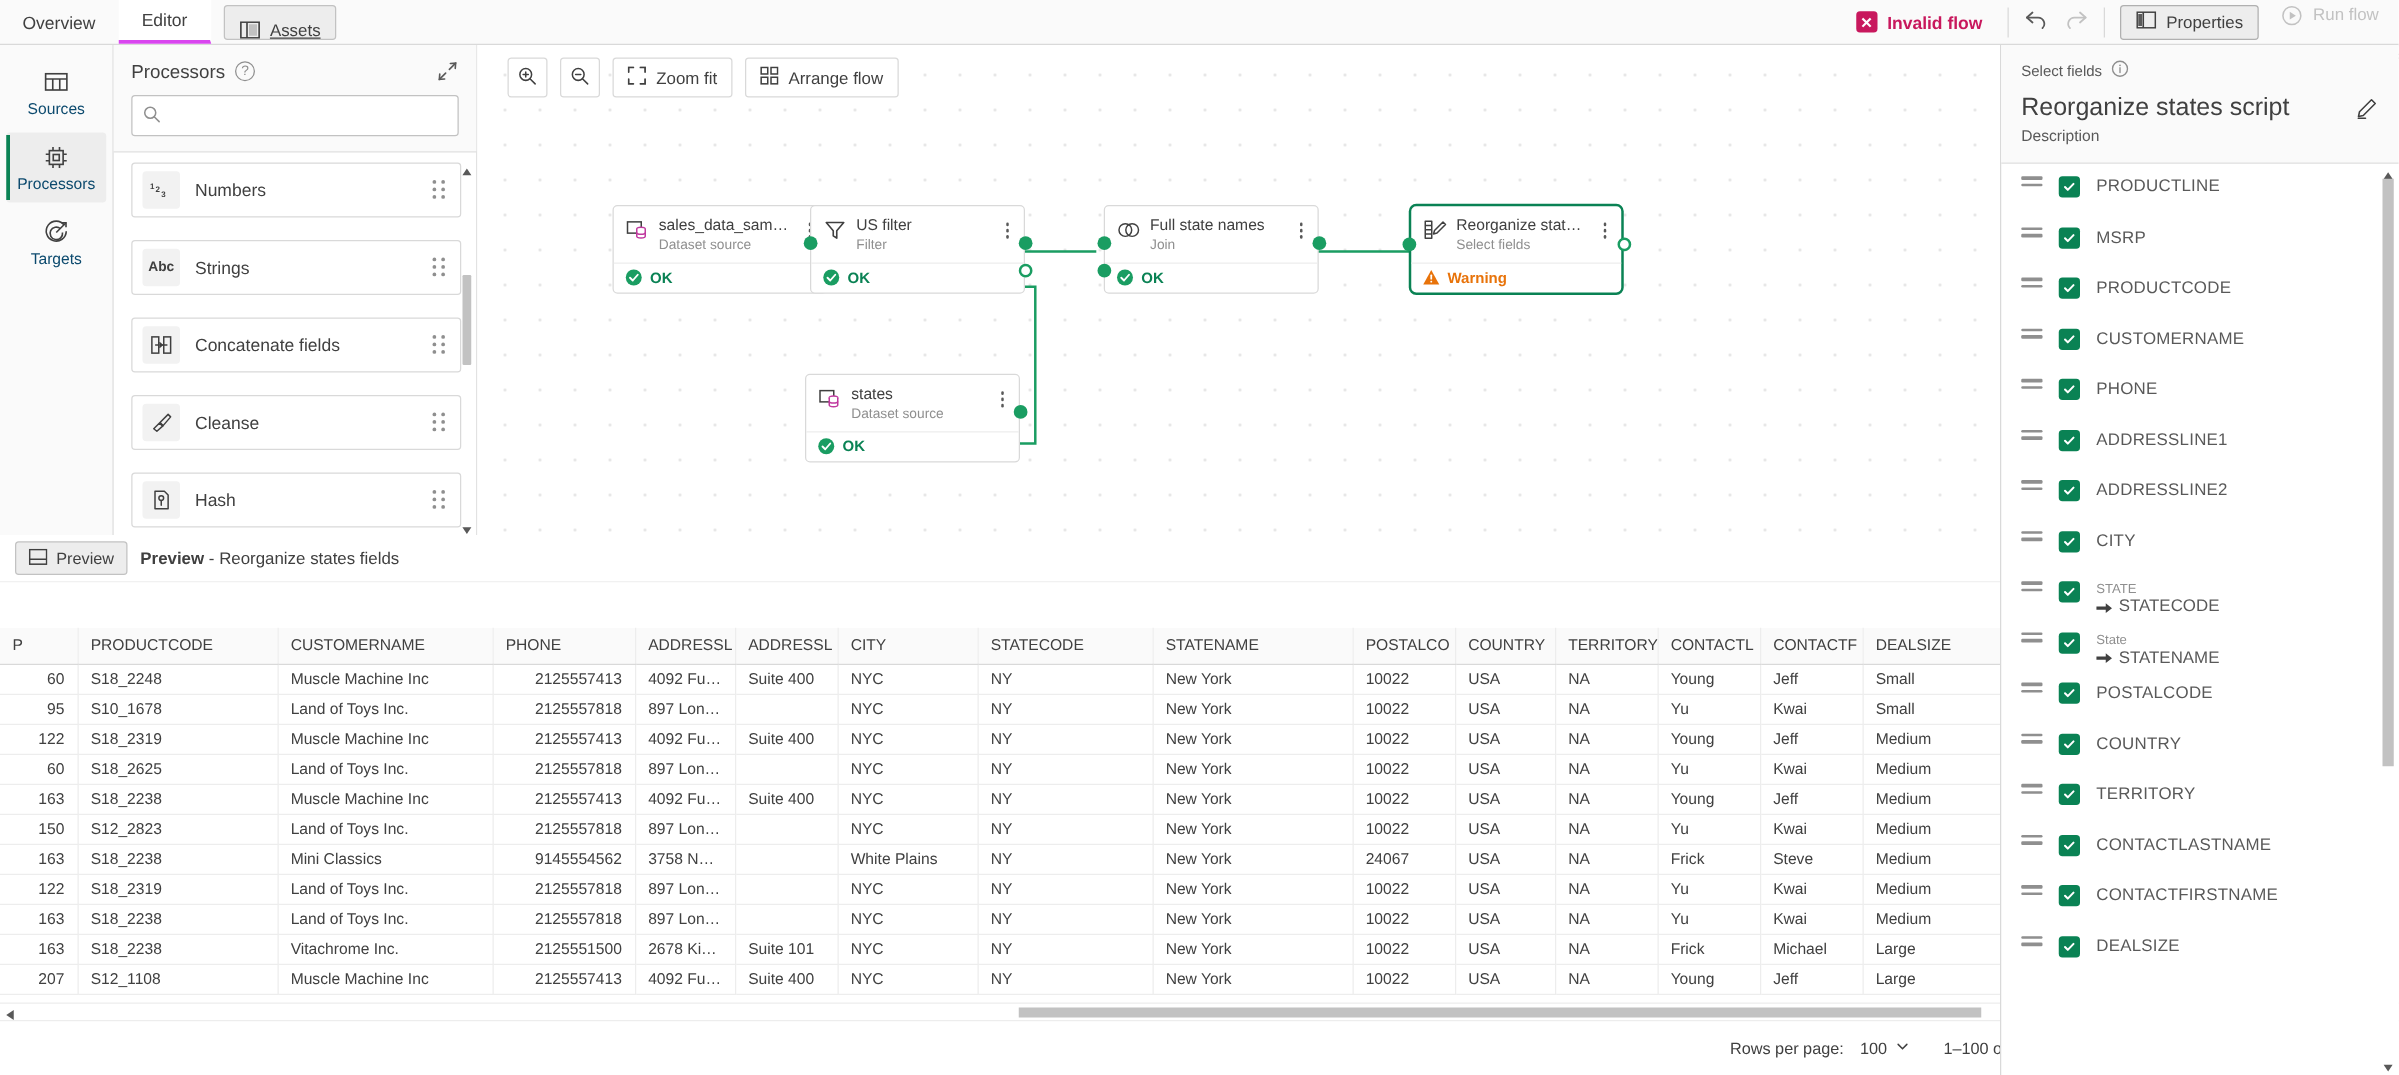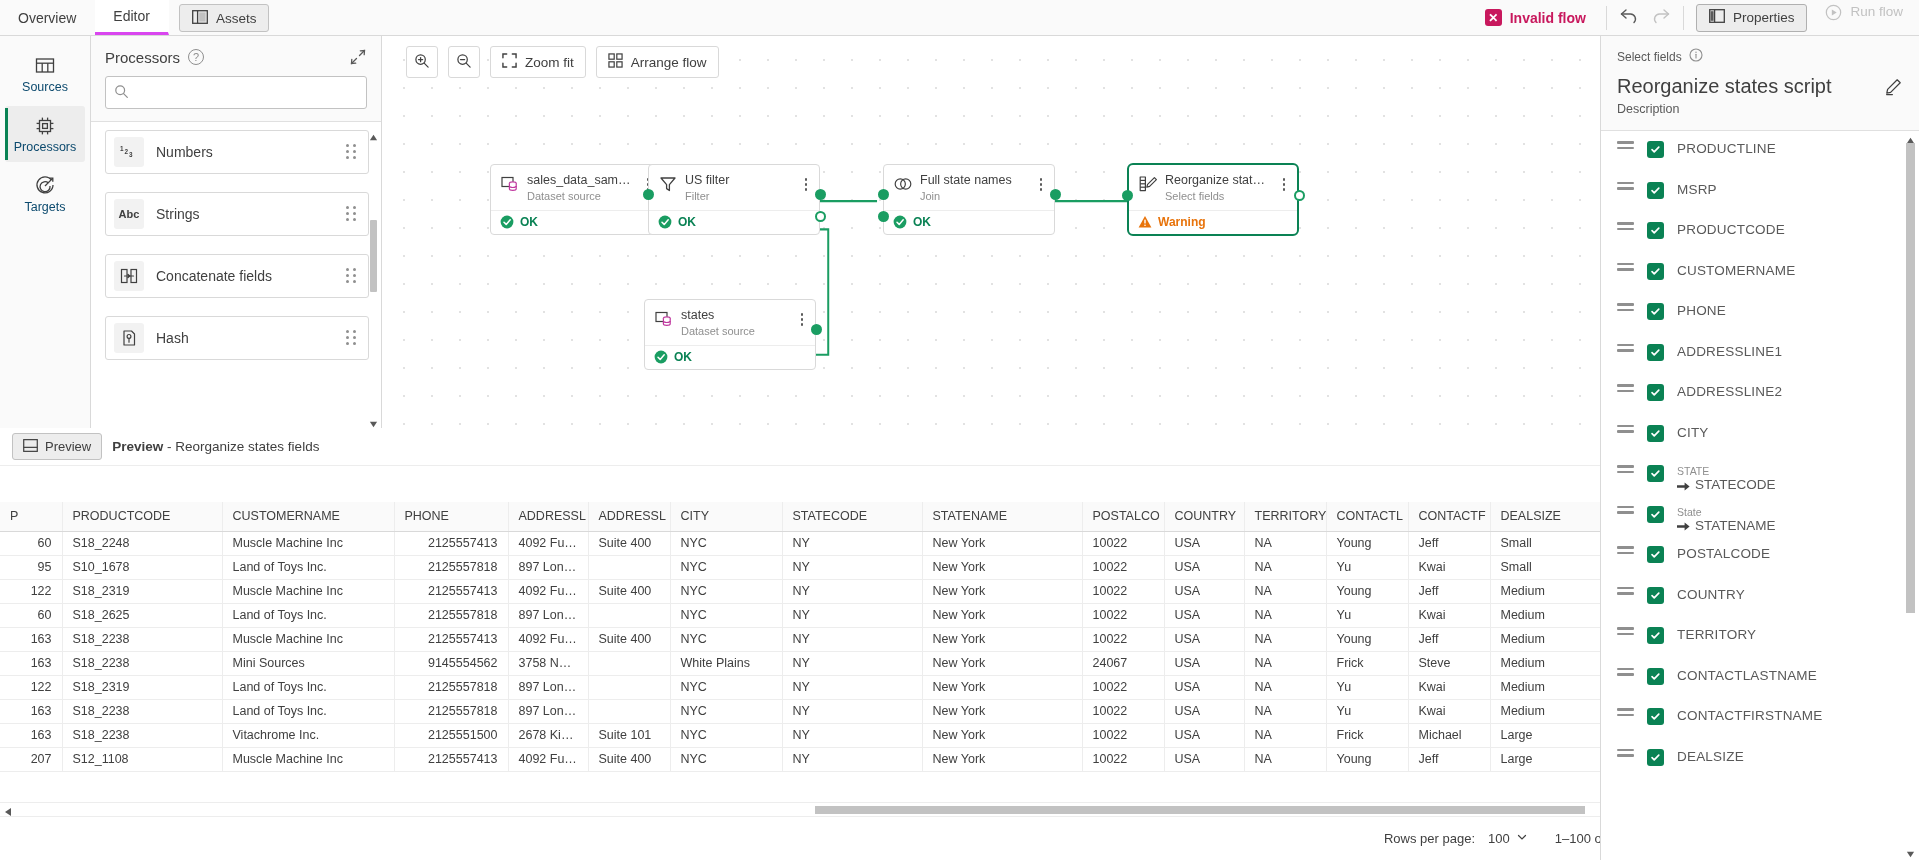--- a/index.html
+++ b/index.html
@@ -29,24 +29,24 @@
     cursor: pointer; position: relative; background: transparent;
     border: none; border-right: 1px solid transparent;
   }
   .nav-tab.active {
     background: #fff;
     border-bottom: 3px solid #d946ef;
     font-weight: 400;
   }
   .nav-tab.first { border-left: none; }
   .assets-btn {
-    display: flex; align-items: center; gap: 8px;
-    height: 28px; margin: 4px 0 4px 10px; padding: 0 12px;
+    display: flex; align-items: flex-start; gap: 8px;
+    height: 28px; margin: 4px 0 4px 10px; padding: 12px 12px;
     background: #ededed; border: 1px solid #c2c2c2; border-radius: 3px;
-    font-size: 13.5px; color: #404040; cursor: pointer;
+    font-size: 13.5px; color: #404040; cursor: pointer; text-decoration: underline;
   }
   .topbar-right {
     margin-left: auto; display: flex; align-items: center; gap: 0; padding-right: 4px;
   }
   .invalid-flow {
     display: flex; align-items: center; gap: 8px;
     color: #c8185d; font-size: 14px; font-weight: 600; padding: 0 14px;
   }
   .invalid-badge {
     width: 17px; height: 17px; background: #c8185d; border-radius: 3px;
@@ -498,20 +498,37 @@
         <div class="proc-item">
           <span class="proc-ic">
             <svg width="18" height="18" viewBox="0 0 18 18" fill="none" stroke="#404040" stroke-width="1.2">
               <rect x="1.5" y="2.5" width="5.5" height="13"></rect>
                 <rect x="11" y="2.5" width="5.5" height="13"></rect>
               <path d="M4.5 9 H9.6 M7.8 7.3 L9.8 9 L7.8 10.7" stroke-linecap="round"></path>
               <path d="M13.5 9 H8.8" stroke-linecap="round"></path>
             </svg>
           </span>
           <span class="proc-label">Concatenate fields</span>
+          <span class="drag-dots">
+              <i></i>
+              <i></i>
+              <i></i>
+              <i></i>
+              <i></i>
+              <i></i>
+            </span>
+        </div>
+        <div class="proc-item">
+          <span class="proc-ic">
+            <svg width="18" height="18" viewBox="0 0 18 18" fill="none" stroke="#404040" stroke-width="1.2" stroke-linejoin="round">
+              <path d="M14.5 2.5 L8 9 L10.5 11.5 L16.5 4.5 Z"></path>
+                <path d="M7.6 9.4 L3 14 L5.5 16 L10.1 11.9 Z"></path>
+            </svg>
+          </span>
+          <span class="proc-label">Cleanse</span>
           <span class="drag-dots">
               <i></i>
               <i></i>
               <i></i>
               <i></i>
               <i></i>
               <i></i>
             </span>
         </div>
         <div class="proc-item">
@@ -952,23 +969,40 @@
                 <td>NY</td>
                 <td>New York</td>
                 <td>10022</td>
                 <td>USA</td>
                 <td>NA</td>
                 <td>Young</td>
                 <td>Jeff</td>
                 <td>Medium</td>
               </tr>
               <tr>
+                <td class="num">150</td>
+                <td>S12_2823</td>
+                <td>Land of Toys Inc.</td>
+                <td class="num">2125557818</td>
+                <td>897 Lon…</td>
+                <td></td>
+                <td>NYC</td>
+                <td>NY</td>
+                <td>New York</td>
+                <td>10022</td>
+                <td>USA</td>
+                <td>NA</td>
+                <td>Yu</td>
+                <td>Kwai</td>
+                <td>Medium</td>
+              </tr>
+              <tr>
                 <td class="num">163</td>
                 <td>S18_2238</td>
-                <td>Mini Sources</td>
+                <td>Mini Classics</td>
                 <td class="num">9145554562</td>
                 <td>3758 N…</td>
                 <td></td>
                 <td>White Plains</td>
                 <td>NY</td>
                 <td>New York</td>
                 <td>24067</td>
                 <td>USA</td>
                 <td>NA</td>
                 <td>Frick</td>

